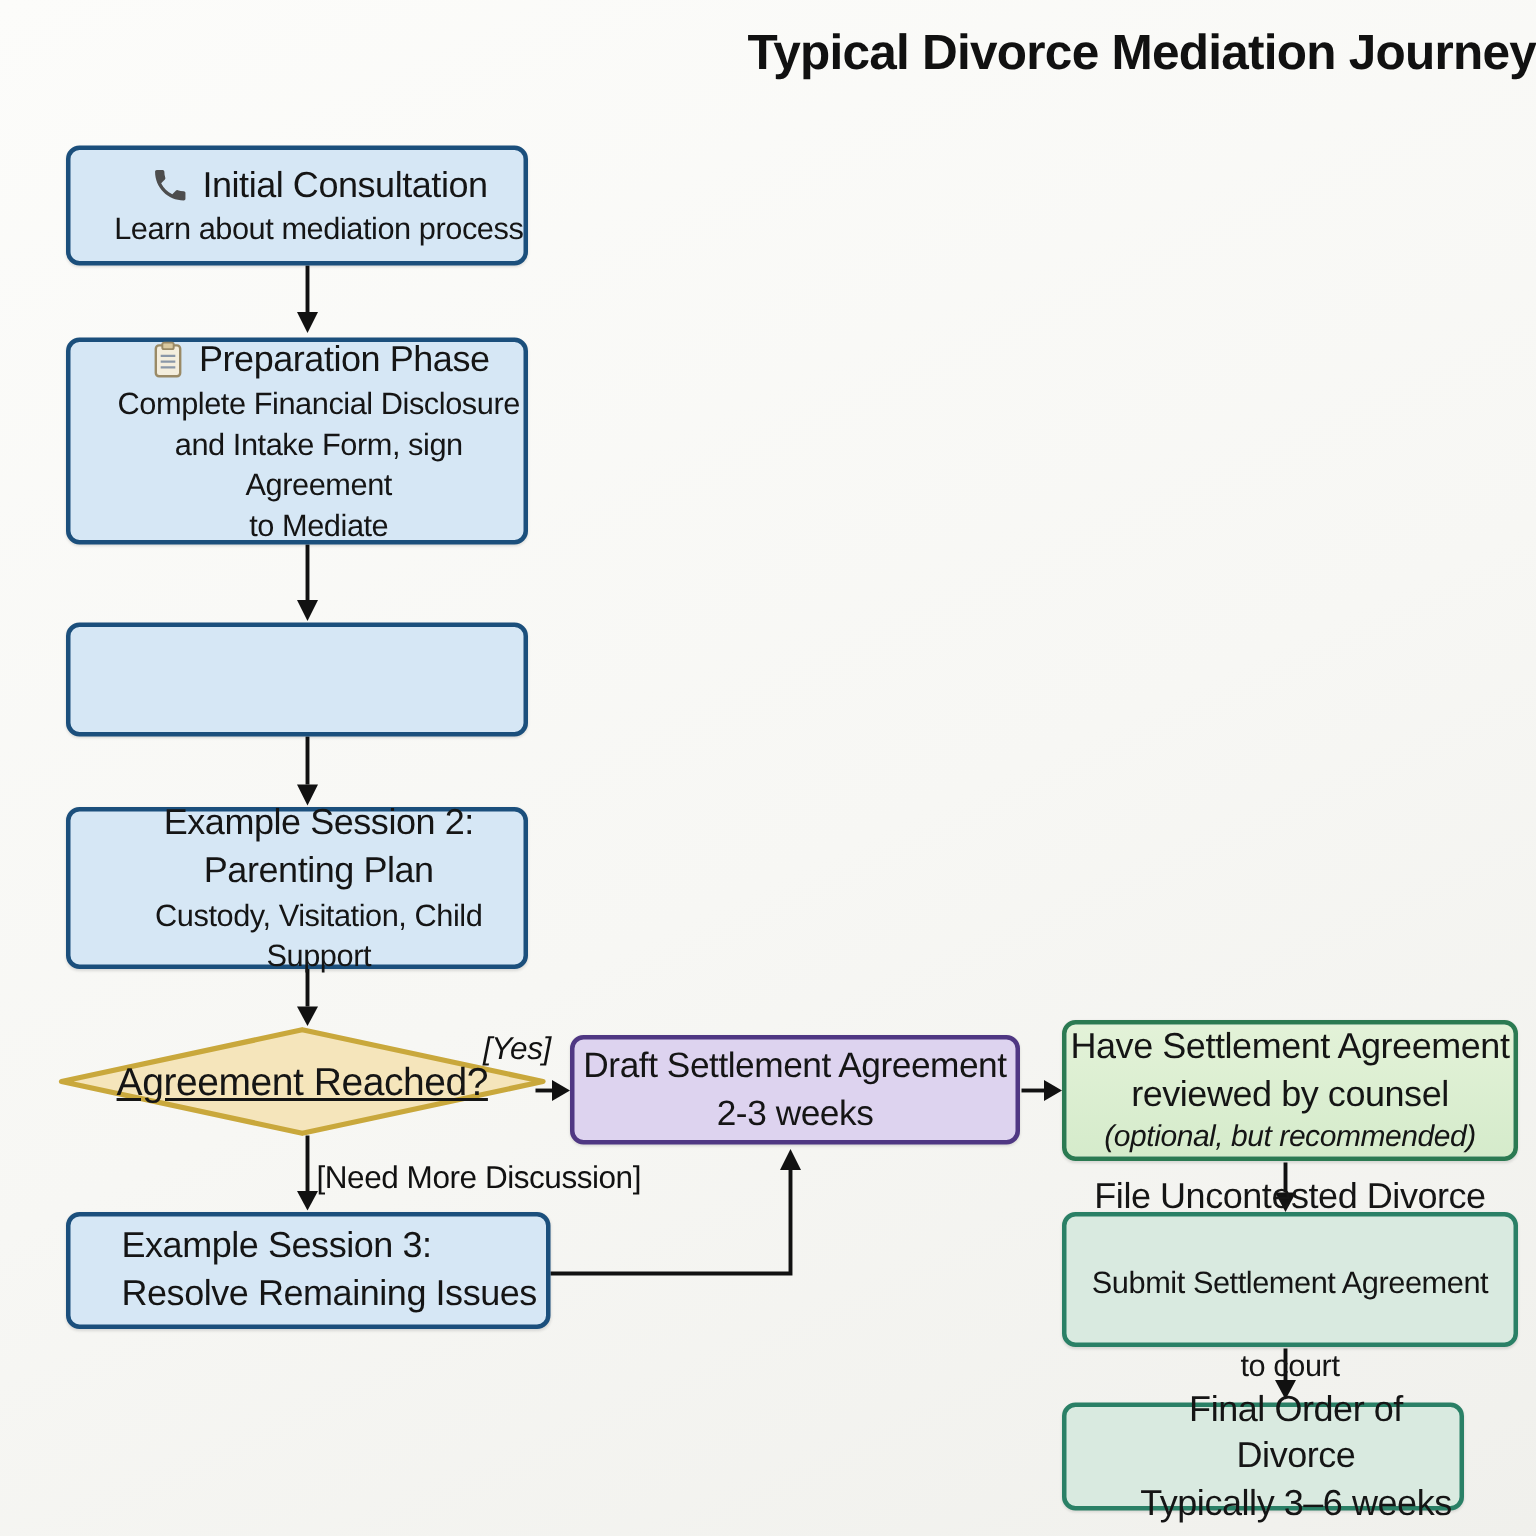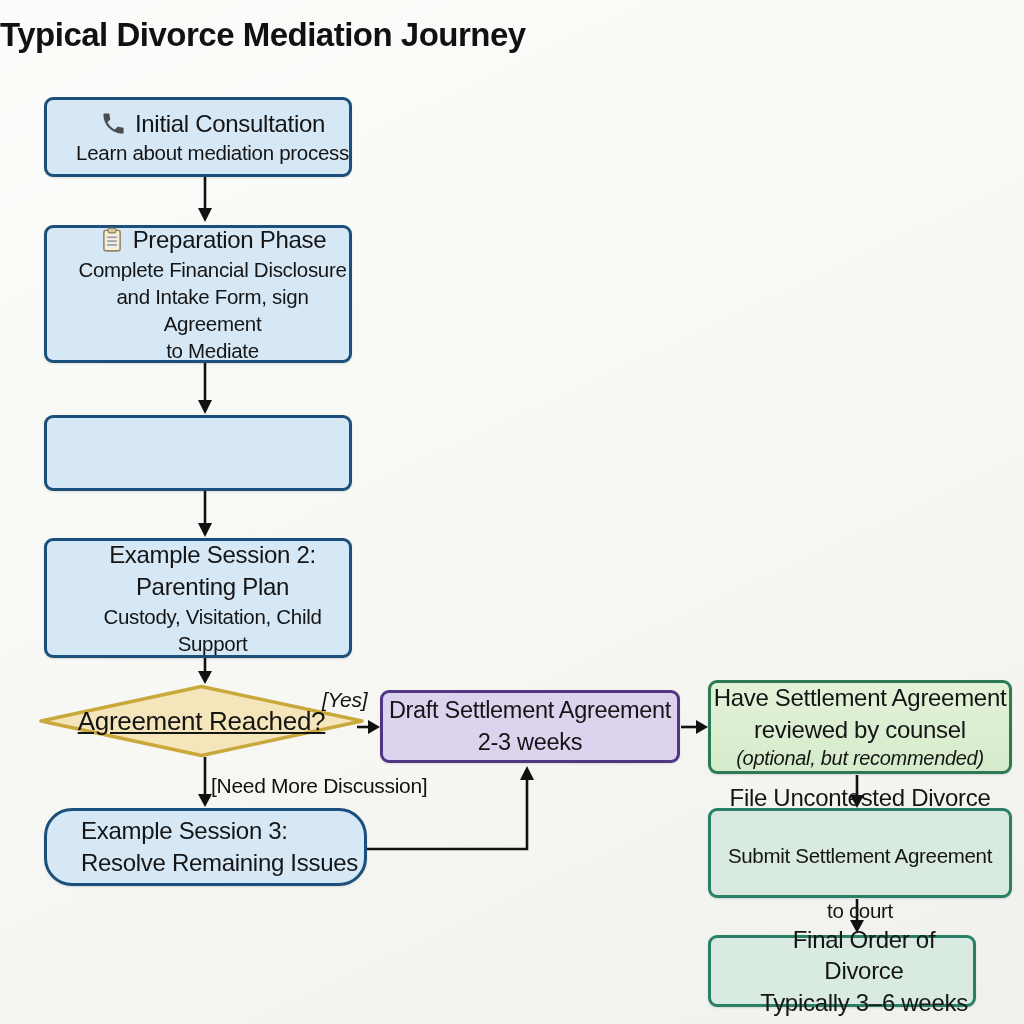--- a/index.html
+++ b/index.html
@@ -3,21 +3,21 @@
 <meta charset="utf-8">
 <style>
   html,body{margin:0;padding:0;background:#e8e8e6;}
   #canvas{
     position:relative;width:1024px;height:1024px;overflow:hidden;
     background:linear-gradient(155deg,#fcfcfa 0%,#f7f7f4 55%,#f0f0ec 100%);
     font-family:"Liberation Sans","DejaVu Sans",sans-serif;
     color:#151515;
   }
   .title{
-    position:absolute;left:0;top:16px;width:1024px;text-align:left;
+    position:absolute;left:0;top:16px;width:1024px;text-align:right;
     font-size:33px;font-weight:700;letter-spacing:-0.5px;color:#111;
   }
   .node{
     position:absolute;box-sizing:border-box;border:3px solid;border-radius:9px;
     display:flex;flex-direction:column;justify-content:center;align-items:center;
     text-align:center;line-height:1.32;letter-spacing:-0.3px;
     box-shadow:0 1px 2px rgba(0,0,0,0.12);
   }
   .blue  {background:#d6e7f5;border-color:#1b4f7c;padding-left:29px;}
   .purple{background:#ddd3ef;border-color:#4f3783;}
@@ -98,42 +98,42 @@
       <span class="t">Preparation Phase</span>
     </div>
     <div class="b">Complete Financial Disclosure</div>
     <div class="b">and Intake Form, sign Agreement</div>
     <div class="b">to Mediate</div>
   </div>
 
   <div class="node blue" style="left:44px;top:415px;width:308px;height:76px;">
   </div>
 
-  <div class="node blue" style="left:44px;top:538px;width:308px;height:120px;">
+  <div class="node blue" style="left:44px;top:538px;width:308px;height:108px;">
     <div class="t">Example Session 2:</div>
     <div class="t">Parenting Plan</div>
     <div class="b">Custody, Visitation, Child Support</div>
   </div>
 
   <div id="diamond-wrap">
     <svg width="327" height="74" viewBox="0 0 327 74">
       <polygon points="163.5,2.5 324,37 163.5,71.5 3,37" fill="#f5e5bb" stroke="#c9a83c" stroke-width="3.5" stroke-linejoin="round"></polygon>
     </svg>
     <div class="label">Agreement Reached?</div>
   </div>
 
   <span class="edge-label" style="left:322px;top:688px;font-style:italic;">[Yes]</span>
   <span class="edge-label" style="left:211px;top:774px;">[Need More Discussion]</span>
 
   <div class="node purple" style="left:380px;top:690px;width:300px;height:73px;font-size:23.5px;">
     <div>Draft Settlement Agreement</div>
     <div>2-3 weeks</div>
   </div>
 
-  <div class="node blue left-align" style="left:44px;top:808px;width:323px;height:78px;border-radius:28px;">
+  <div class="node blue left-align" style="left:44px;top:808px;width:323px;height:78px;">
     <div class="t">Example Session 3:</div>
     <div class="t">Resolve Remaining Issues</div>
   </div>
 
   <div class="node green1" style="left:708px;top:680px;width:304px;height:94px;">
     <div class="t">Have Settlement Agreement</div>
     <div class="t">reviewed by counsel</div>
     <div class="note">(optional, but recommended)</div>
   </div>
 

